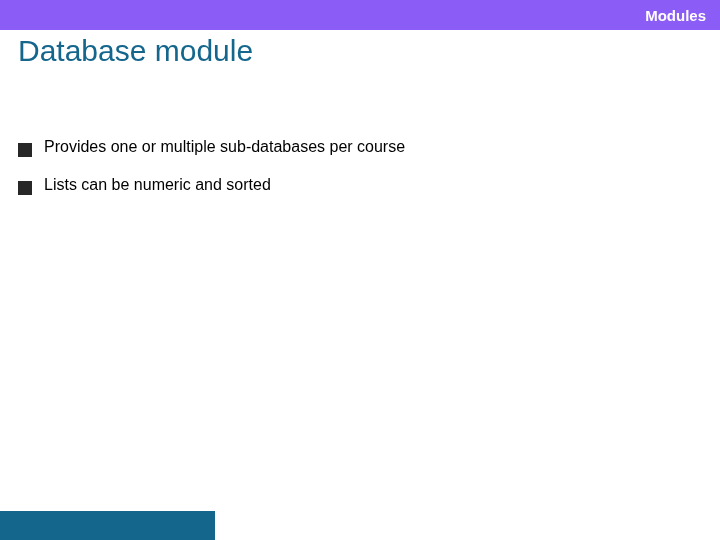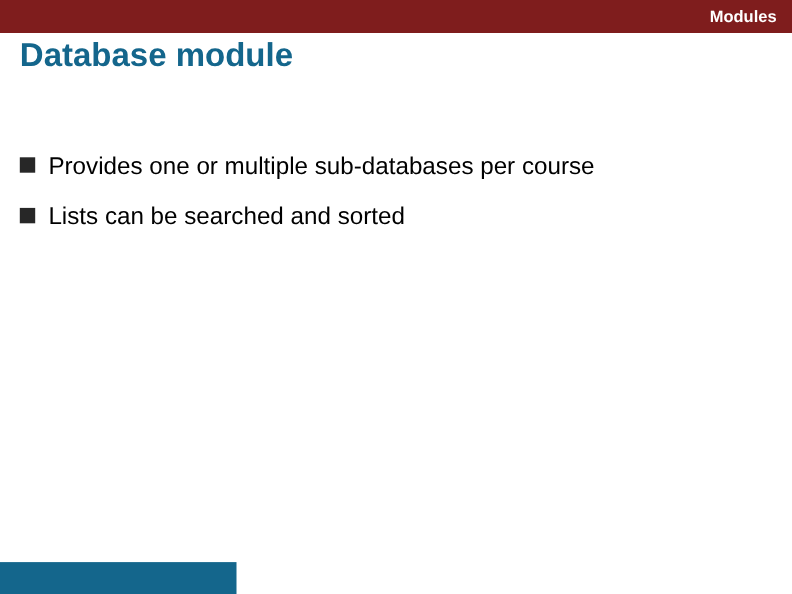--- a/index.html
+++ b/index.html
@@ -1,38 +1,38 @@
 <!DOCTYPE html>
 <html><head>
 <meta charset="utf-8">
 <style>
   * { margin: 0; padding: 0; box-sizing: border-box; }
   html, body { width: 720px; height: 540px; font-family: Arial, Helvetica, sans-serif; background: #fff; overflow: hidden; }
   .slide { position: relative; width: 720px; height: 540px; }
 
   .topbar {
     position: absolute; top: 0; left: 0; width: 720px; height: 30px;
-    background: #7f1d1d;
+    background: #8b5cf6;
     display: flex; align-items: center; justify-content: flex-end;
     padding-right: 14px;
   }
   .topbar .label { color: #fff; font-weight: bold; font-size: 15px; }
 
   .title {
     position: absolute; top: 34px; left: 18px;
-    color: #14668c; font-size: 30px; font-weight: bold;
+    color: #14668c; font-size: 30px; font-weight: normal;
   }
 
   .body {
     position: absolute; top: 136px; left: 18px; right: 20px;
   }
   .item {
     display: flex; align-items: flex-start;
     margin-bottom: 16px;
-    color: #000; font-size: 22px; line-height: 1.35;
+    color: #000; font-size: 16px; line-height: 1.35;
   }
   .item .bullet {
     flex: 0 0 auto;
     width: 14px; height: 14px; background: #272727;
     margin-top: 7px; margin-right: 12px;
   }
   .item .text { flex: 1 1 auto; }
 
   .footer-block {
     position: absolute; left: 0; bottom: 0;
@@ -60,20 +60,20 @@
 
   <div class="title">Database module</div>
 
   <div class="body">
     <div class="item">
       <div class="bullet"></div>
       <div class="text">Provides one or multiple sub-databases per course</div>
     </div>
     <div class="item">
       <div class="bullet"></div>
-      <div class="text">Lists can be searched and sorted</div>
+      <div class="text">Lists can be numeric and sorted</div>
     </div>
   </div>
 
   <div class="footer-block"></div>
 
 
 </div>
 
 </body></html>

